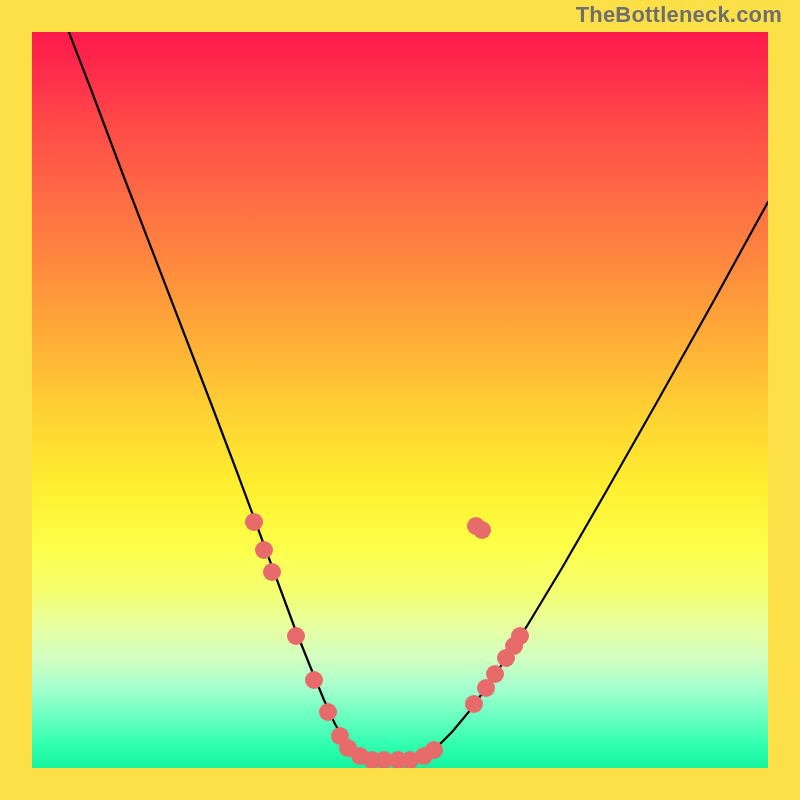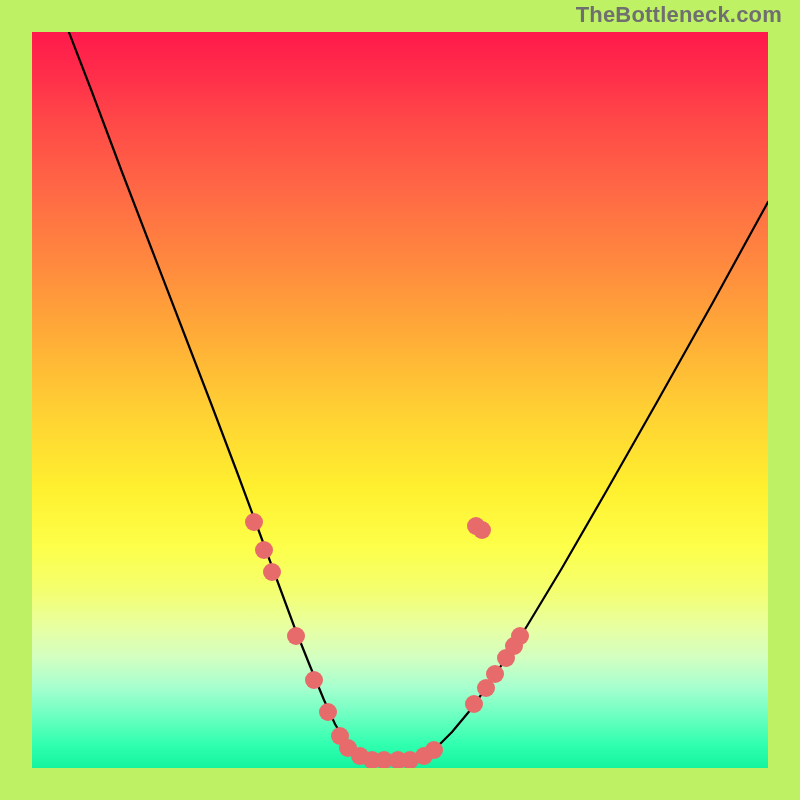--- a/index.html
+++ b/index.html
@@ -10,21 +10,21 @@
     background: #000;
     font-family: Arial, Helvetica, sans-serif;
     overflow: hidden;
   }
   .frame {
     position: absolute;
     left: 0;
     top: 0;
     width: 800px;
     height: 800px;
-    background: #bef264;
+    background: #fde047;
   }
   .attribution {
     position: absolute;
     top: 2px;
     right: 18px;
     color: #6f6f6f;
     font-size: 22px;
     font-weight: 600;
     letter-spacing: 0.2px;
   }

